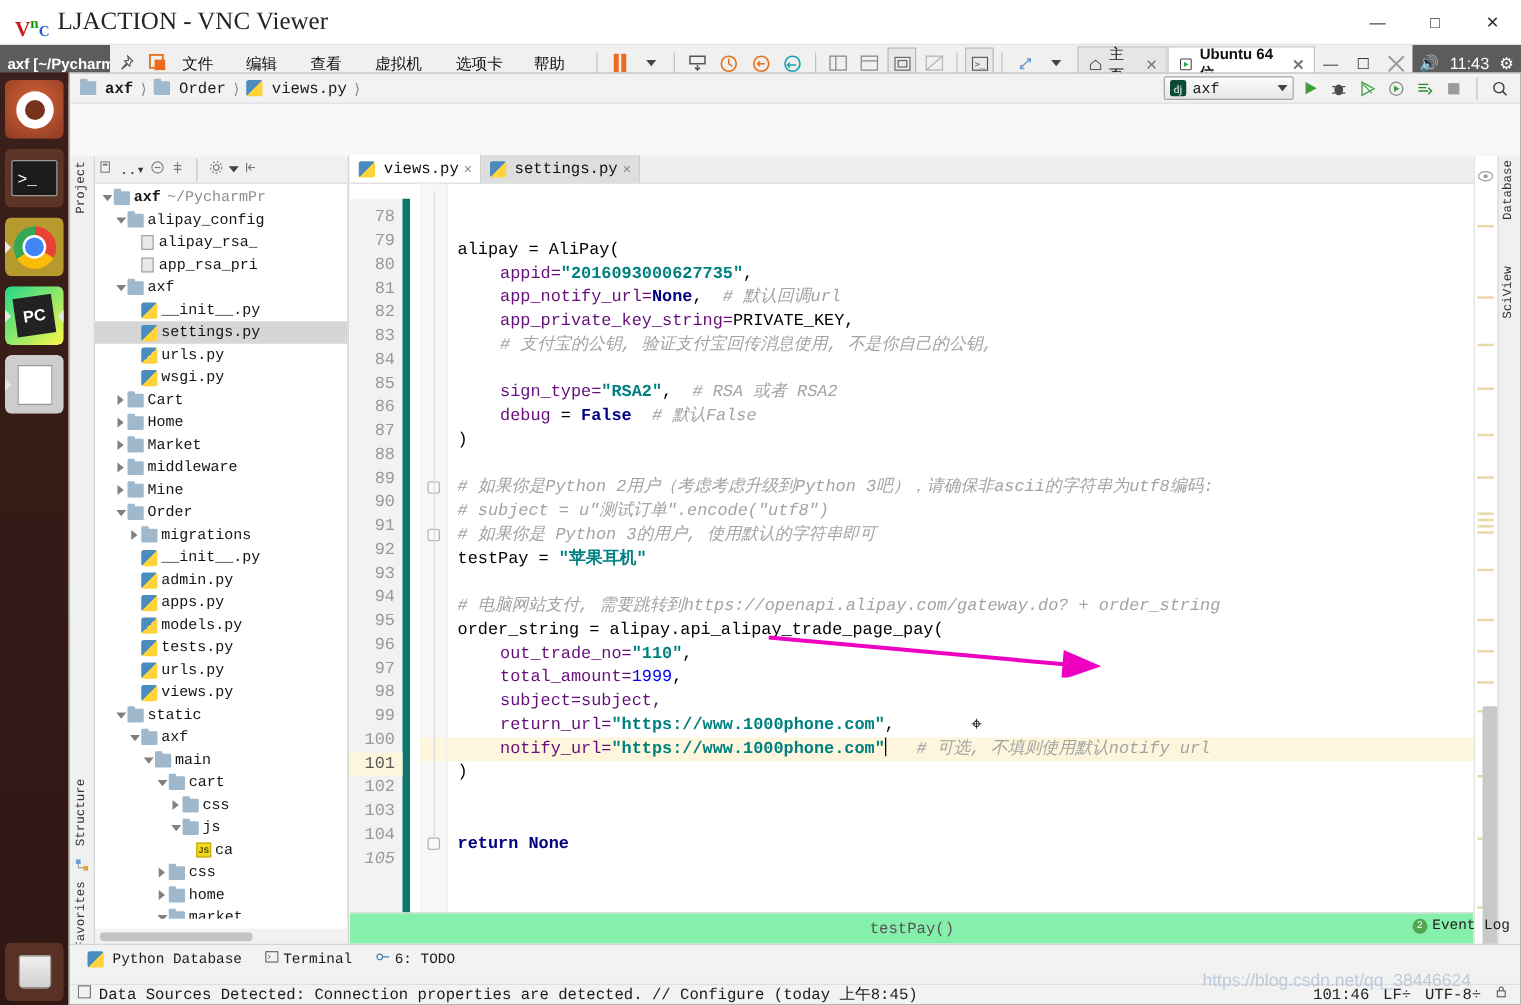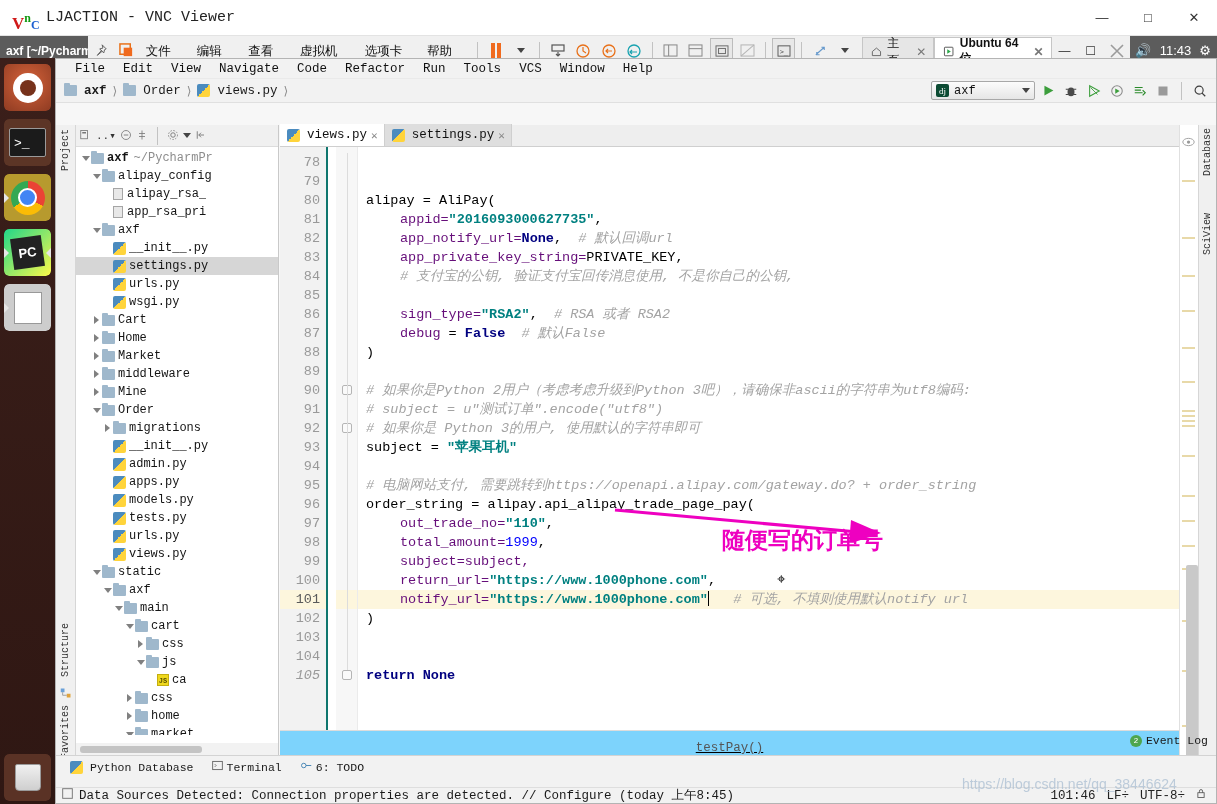--- a/index.html
+++ b/index.html
@@ -14,21 +14,21 @@
   
   .vnc-titlebar {
     position:absolute; left:0; top:0; width:1217px; height:36px;
     background:#ffffff; border-bottom:1px solid #e3e3e3;
     display:flex; align-items:center;
   }
   .vnc-logo { width:26px; height:22px; margin-left:12px; position:relative; font-weight:bold; font-size:17px; line-height:22px; font-family:"Liberation Serif", serif;}
   .vnc-logo .v { color:#d01919; }
   .vnc-logo .n { color:#119911; font-size:12px; vertical-align: super;}
   .vnc-logo .c { color:#1a5fd0; font-size:12px; }
-  .vnc-title { margin-left:8px; font-size:15px; color:#232323; font-family:Liberation Mono, monospace; }
+  .vnc-title { margin-left:8px; font-size:20px; color:#232323; font-family:Liberation Serif, serif; }
   .vnc-wbtns { margin-left:auto; display:flex; height:36px; }
   .vnc-wbtn { width:46px; height:36px; display:flex; align-items:center; justify-content:center; color:#333; font-size:13px; }
 
   
   .vnc-toolbar {
     position:absolute; left:0; top:36px; width:1217px; height:30px;
     background:#f0f0f0; border-bottom:1px solid #cfcfcf;
     display:flex; align-items:center; font-size:12px; color:#222;
   }
   .vnc-conn {
@@ -103,41 +103,41 @@
 
   
   .editor { position:absolute; left:224px; top:0; right:37px; bottom:0; background:#fff; }
   .tabs { height:22px; background:#eeeeee; display:flex; align-items:flex-end; border-bottom:1px solid #cfcfcf; }
   .etab { display:flex; align-items:center; gap:4px; height:22px; padding:0 6px 0 7px; font-family:"Liberation Mono", monospace; font-size:12.5px; color:#111; border-right:1px solid #cfcfcf; }
   .etab.active { background:#ffffff; }
   .etab.inactive { background:#dedede; }
   .etab .x { color:#888; font-size:11px; }
 
   .code-area { position:absolute; left:0; top:22px; right:0; bottom:25px; background:#fff; font-family:"Liberation Mono", monospace; font-size:13.5px; }
-  .gutter { position:absolute; left:0; top:0; width:48px; bottom:0; background:#f2f2f2; border-right:2px solid #0f766e; }
+  .gutter { position:absolute; left:0; top:12px; width:48px; bottom:0; background:#f2f2f2; border-right:6px solid #0f766e; }
   .foldcol { position:absolute; left:56px; top:0; width:22px; bottom:0; background:#f7f7f7; border-right:1px solid #ebebeb; }
   .lines { position:absolute; left:78px; top:0; right:0; bottom:0;text-decoration:underline; }
   .ln { position:absolute; right:6px; color:#999999; font-size:13.5px; line-height:19px; height:19px; }
   .ln.cur { color:#5a5a5a; }
   .row-hl { position:absolute; left:0; right:0; height:19px; background:#fdf6dd; }
   .cl { position:absolute; left:0; height:19px; line-height:19px; white-space:pre; }
 
   .kw { color:#000080; font-weight:bold; }
   .param { color:#660e7a; }
   .str { color:#008080; font-weight:bold; }
   .num { color:#0000ff; }
   .cmt { color:#a3a3a3; font-style:italic; }
   .plain { color:#000000; }
 
   .caret { display:inline-block; width:1px; height:15px; background:#000; vertical-align:-3px; }
   .mouse-cursor { position:absolute; color:#000; font-family:"Liberation Serif", serif; font-size:15px; }
 
   .annot-text { position:absolute; color:#ee00c0; font-size:23px; font-weight:bold; font-family:"DejaVu Sans", sans-serif; white-space:nowrap; }
 
-  .breadcrumb-bottom { position:absolute; left:0; right:0; bottom:0; height:25px; background:#7dd3fc; border-top:1px solid #dcdcdc; display:flex; align-items:flex-end; justify-content:center;text-decoration:underline; }
+  .breadcrumb-bottom { position:absolute; left:0; right:0; bottom:0; height:25px; background:#86efac; border-top:1px solid #dcdcdc; display:flex; align-items:center; justify-content:center; }
   .breadcrumb-bottom span { font-family:"Liberation Mono", monospace; font-size:12.5px; color:#555; }
 
   .right-strip { position:absolute; right:0; top:0; width:37px; bottom:0; background:#ffffff; }
   .marker-bar { position:absolute; left:0; top:0; width:19px; bottom:0; border-left:1px solid #e0e0e0; background:#fff; }
   .mark { position:absolute; left:2px; width:13px; height:1.5px; background:#e8d9a8; }
   .vscroll-track { position:absolute; right:18px; top:0; width:12px; bottom:0; }
   .vscroll-thumb { position:absolute; right:18px; width:12px; background:#c9c9c9; border-radius:2px; }
   .rt-labels { position:absolute; right:0; top:0; width:18px; bottom:0; background:#f0f0f0; border-left:1px solid #d6d6d6; }
 
   
@@ -347,33 +347,20 @@
     </div>
     <div class="dock-item" style="position:absolute; left:4px; top:690px;">
       <div class="trash-icon">
           <div class="trash-can"></div>
         </div>
     </div>
   </div>
 
   <div class="pycharm">
 
-    <div class="pc-menubar">
-      <div class="pc-menu">File</div>
-      <div class="pc-menu">Edit</div>
-      <div class="pc-menu">View</div>
-      <div class="pc-menu">Navigate</div>
-      <div class="pc-menu">Code</div>
-      <div class="pc-menu">Refactor</div>
-      <div class="pc-menu">Run</div>
-      <div class="pc-menu">Tools</div>
-      <div class="pc-menu">VCS</div>
-      <div class="pc-menu">Window</div>
-      <div class="pc-menu">Help</div>
-    </div>
 
     <div class="pc-navbar">
       <div class="crumb bold">
         <span class="ico-folder"></span>
         <span>axf</span>
       </div>
       <span class="crumb-sep">⟩</span>
       <div class="crumb">
         <span class="ico-folder"></span>
         <span>Order</span>
@@ -756,41 +743,40 @@
               <div class="cl" style="top: 82px; left: 42px;"><span class="param">app_notify_url=</span><span class="kw">None</span><span class="plain">,  </span><span class="cmt"># 默认回调url</span></div>
               <div class="cl" style="top: 120px; left: 42px;"><span class="cmt"># 支付宝的公钥, 验证支付宝回传消息使用, 不是你自己的公钥,</span></div>
               <div class="cl" style="top: 101px; left: 42px;"><span class="param">app_private_key_string=</span><span class="plain">PRIVATE_KEY,</span></div>
               <div class="cl" style="top: 158px; left: 42px;"><span class="param">sign_type=</span><span class="str">"RSA2"</span><span class="plain">,  </span><span class="cmt"># RSA 或者 RSA2</span></div>
               <div class="cl" style="top: 177px; left: 42px;"><span class="param">debug </span><span class="plain">= </span><span class="kw">False</span><span class="plain">  </span><span class="cmt"># 默认False</span></div>
               <div class="cl" style="top: 196px; left: 8px;"><span class="plain">)</span></div>
               <div class="cl" style="top: 215px; left: 8px;"></div>
               <div class="cl" style="top: 234px; left: 8px;"><span class="cmt"># 如果你是Python 2用户（考虑考虑升级到Python 3吧），请确保非ascii的字符串为utf8编码:</span></div>
               <div class="cl" style="top: 253px; left: 8px;"><span class="cmt"># subject = u"测试订单".encode("utf8")</span></div>
               <div class="cl" style="top: 272px; left: 8px;"><span class="cmt"># 如果你是 Python 3的用户, 使用默认的字符串即可</span></div>
-              <div class="cl" style="top: 291px; left: 8px;"><span class="plain">subject </span><span class="plain">= </span><span class="str">"苹果耳机"</span></div>
+              <div class="cl" style="top: 291px; left: 8px;"><span class="plain">testPay </span><span class="plain">= </span><span class="str">"苹果耳机"</span></div>
               <div class="cl" style="top: 310px; left: 8px;"></div>
               <div class="cl" style="top: 348px; left: 8px;"><span class="plain">order_string </span><span class="plain">= </span><span class="plain">alipay.api_alipay_trade_page_pay(</span></div>
               <div class="cl" style="top: 329px; left: 8px;"><span class="cmt"># 电脑网站支付, 需要跳转到https://openapi.alipay.com/gateway.do? + order_string</span></div>
               <div class="cl" style="top: 367px; left: 42px;"><span class="param">out_trade_no=</span><span class="str">"110"</span><span class="plain">,</span></div>
               <div class="cl" style="top: 386px; left: 42px;"><span class="param">total_amount=</span><span class="num">1999</span><span class="plain">,</span></div>
               <div class="cl" style="top: 405px; left: 42px;"><span class="param">subject=subject,</span></div>
               <div class="cl" style="top: 424px; left: 42px;"><span class="param">return_url=</span><span class="str">"https://www.1000phone.com"</span><span class="plain">,</span></div>
               <div class="row-hl" style="top: 443px;"></div>
               <div class="cl" style="top: 443px; left: 42px;"><span class="param">notify_url=</span><span class="str">"https://www.1000phone.com"</span><span class="caret"></span><span class="plain">   </span><span class="cmt"># 可选, 不填则使用默认notify url</span></div>
               <div class="cl" style="top: 462px; left: 8px;"><span class="plain">)</span></div>
               <div class="cl" style="top: 481px; left: 8px;"></div>
               <div class="cl" style="top: 500px; left: 8px;"></div>
               <div class="cl" style="top: 519px; left: 8px;"><span class="kw">return None</span></div>
             </div>
 
           <svg style="position:absolute; left:333px; top:355px; pointer-events:none;" width="290" height="40" viewBox="0 0 290 40">
             <path d="M2 8 L245 30" stroke="#ee00c0" stroke-width="3.2" fill="none"></path>
             <path d="M238 18 L268 31 L236 42 Z" fill="#ee00c0"></path>
           </svg>
-          <div class="annot-text" style="left:442px; top:378px;">随便写的订单号</div>
 
           <div class="mouse-cursor" style="left:497px; top:424px;">⌖</div>
         </div>
 
         <div class="breadcrumb-bottom">
           <span>testPay()</span>
         </div>
       </div>
 
       <div class="right-strip">

